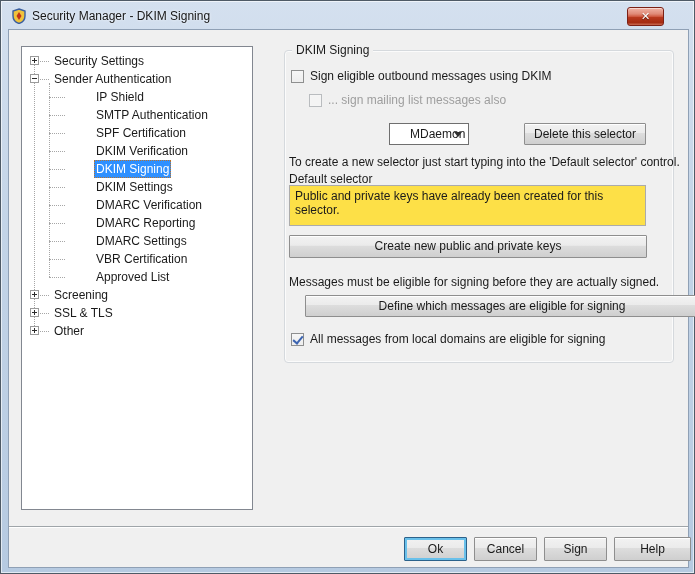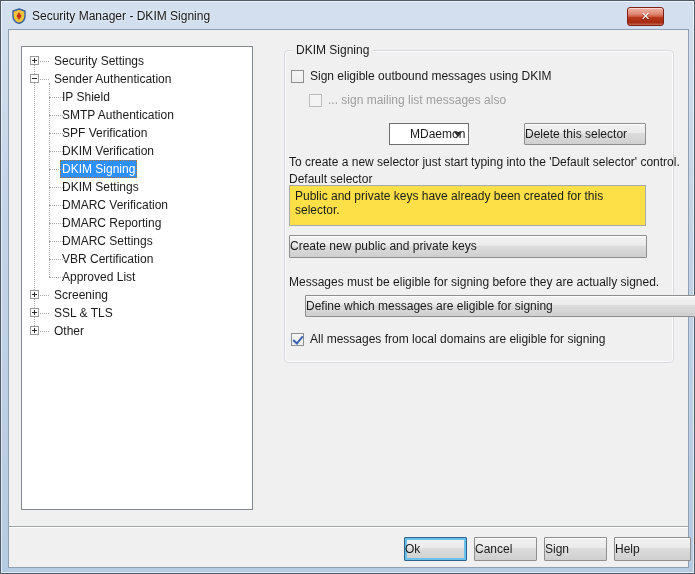--- a/index.html
+++ b/index.html
@@ -68,21 +68,21 @@
   .expander.plus::after { content:''; position:absolute; top:1px; bottom:1px; left:3px; width:1px; background:#2b2b2b; }
   .tree-row.root::before {
     content:''; position:absolute; left:18px; top:9px; width:9px;
     border-top:1px dotted #a6a6a6;
   }
   .tree-row.child::before {
     content:''; position:absolute; left:27px; top:9px; width:16px;
     border-top:1px dotted #a6a6a6;
   }
   .tree-row.root .tree-label { margin-left: 30px; }
-  .tree-row.child .tree-label { margin-left: 38px; }
+  .tree-row.child .tree-label { margin-left: 72px; }
   .tree-label { display:inline-block; padding: 0 2px; }
   .tree-row.selected .tree-label {
     background: #2e90ff; color: #fff;
     outline: 1px dotted #b8722c; outline-offset: -1px;
   }
   
   .groupbox {
     position: absolute; left: 275px; top: 20px;
     width: 390px; height: 313px;
     border: 1px solid #d5d9dd;
@@ -127,21 +127,21 @@
     border-right: 4px solid transparent;
     border-top: 5px solid #303030;
   }
   
   .win-btn {
     position: absolute;
     border: 1px solid #8e8e8e;
     border-radius: 1px;
     background: linear-gradient(180deg, #f2f2f2 0%, #ebebeb 45%, #dddddd 46%, #cfcfcf 100%);
     box-shadow: inset 0 1px 0 rgba(255,255,255,.9);
-    text-align: left;
+    text-align: center;
     font-size: 12px; color: #1a1a1a;
     cursor: default;
   }
   .win-btn.default-btn {
     border: 1px solid #2c628b;
     box-shadow: inset 0 0 0 2px #69c0ea, inset 0 1px 0 rgba(255,255,255,.7);
   }
   .info-box {
     position: absolute;
     background: #fde047;
@@ -186,21 +186,21 @@
         <span class="expander"></span>
         <span class="tree-label">Sender Authentication</span>
       </div>
       <div class="tree-row child">
         <span class="tree-label">IP Shield</span>
       </div>
       <div class="tree-row child">
         <span class="tree-label">SMTP Authentication</span>
       </div>
       <div class="tree-row child">
-        <span class="tree-label">SPF Verification</span>
+        <span class="tree-label">SPF Certification</span>
       </div>
       <div class="tree-row child">
         <span class="tree-label">DKIM Verification</span>
       </div>
       <div class="tree-row child selected">
         <span class="tree-label">DKIM Signing</span>
       </div>
       <div class="tree-row child">
         <span class="tree-label">DKIM Settings</span>
       </div>

